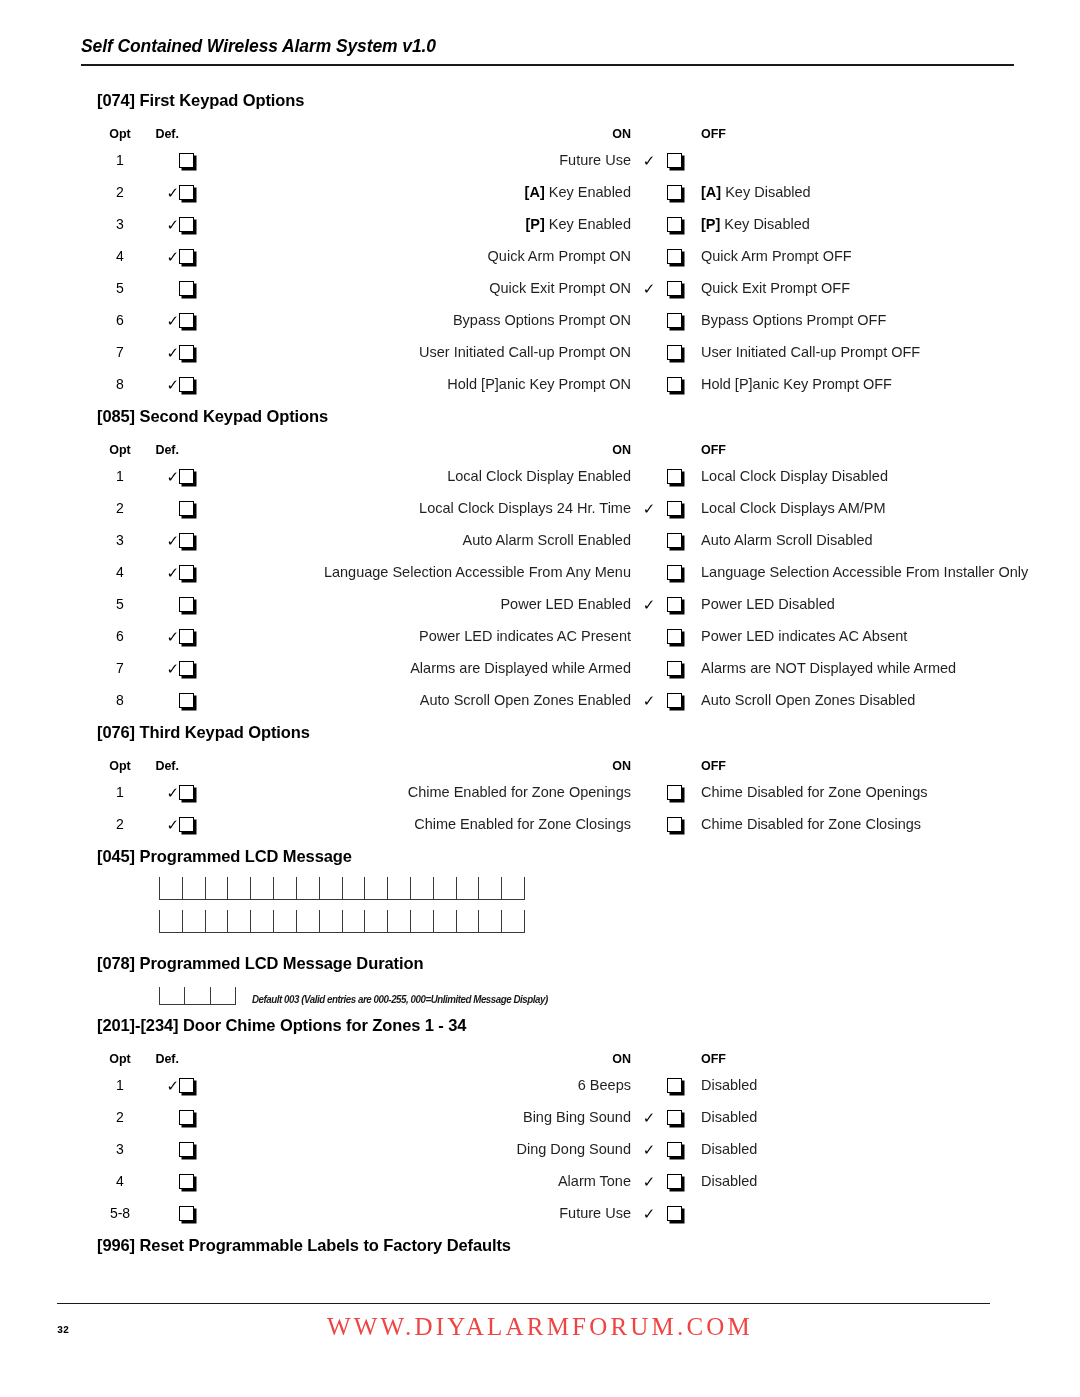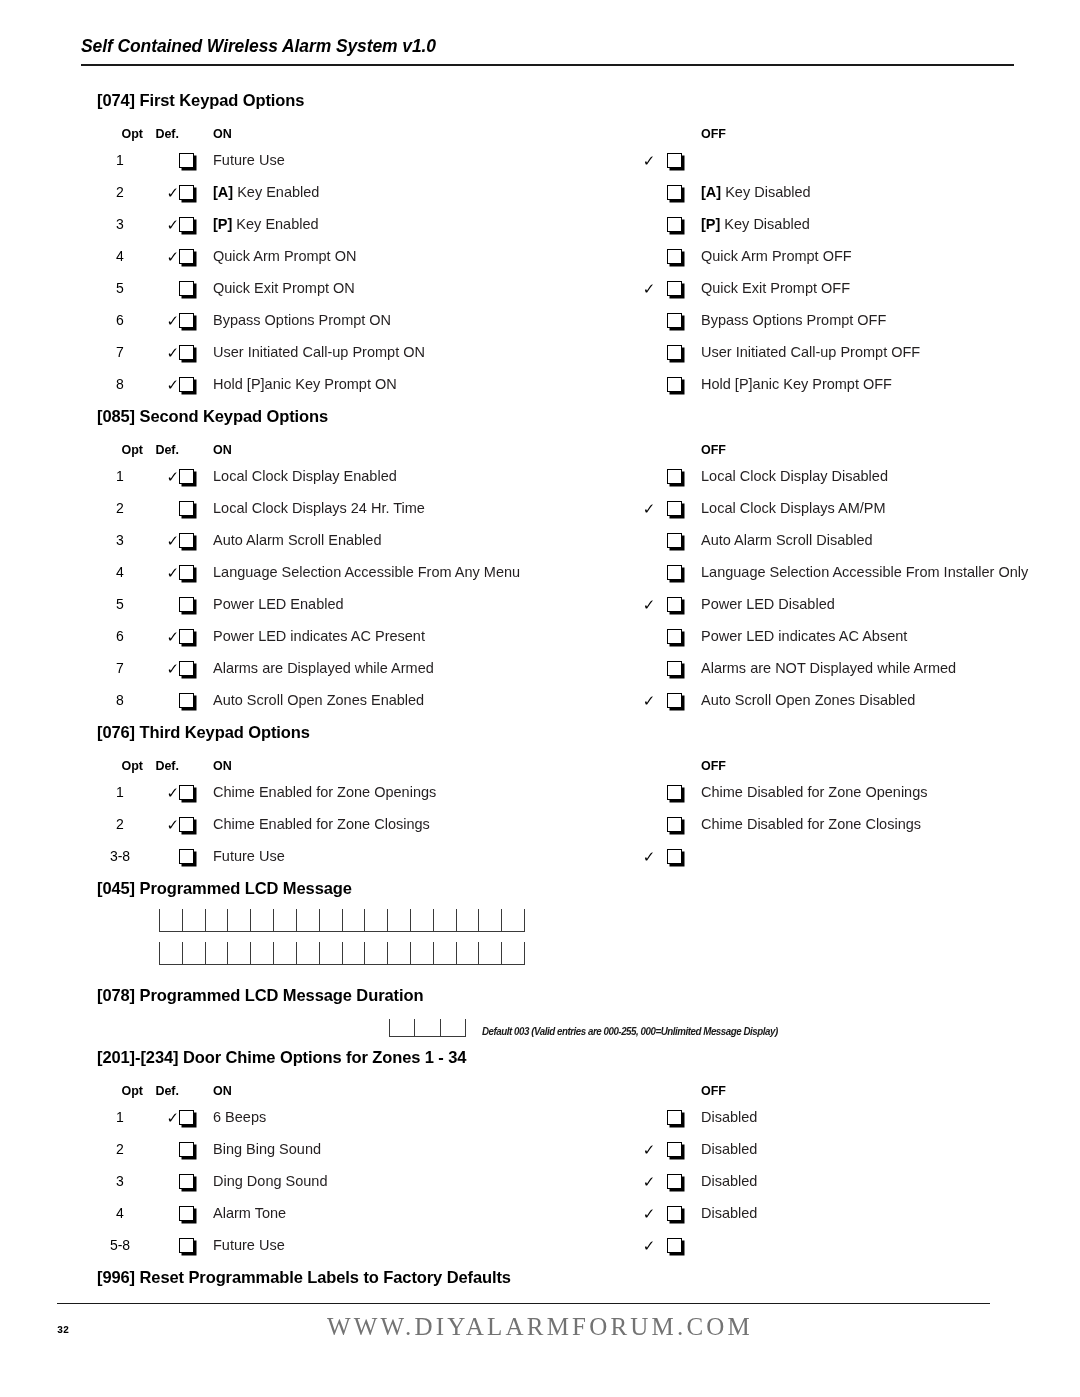--- a/index.html
+++ b/index.html
@@ -73,24 +73,24 @@
   }
 
   .colhead td {
     font-size: 12.5px;
     font-weight: bold;
     height: 26px;
     vertical-align: bottom;
     padding-bottom: 3px;
   }
 
-  .c-opt   { width: 46px;  text-align: right; }
+  .c-opt   { width: 46px;  text-align: center; }
   .c-def   { width: 36px;  text-align: right; }
   .c-box   { width: 34px;  text-align: left; }
-  .c-lbl   { width: 418px; text-align: left; }
+  .c-lbl   { width: 418px; text-align: right; }
   .c-defr  { width: 36px;  text-align: center; }
   .c-boxr  { width: 34px;  text-align: left; }
   .c-lblr  { text-align: left; }
 
   .opt-row td { height: 32px; }
 
   .num {
     font-size: 14px;
     text-align: center;
     color: #000;
@@ -142,21 +142,20 @@
     box-sizing: border-box;
   }
   .lcd-row .cell:last-child {
     border-right: 1.4px solid #3a3a3a;
   }
 
   .dur-wrap {
     padding: 9px 0 4px 62px;
     display: flex;
     align-items: flex-end;
-    justify-content: center;
   }
   .dur-grid {
     display: flex;
     height: 17px;
     width: 77px;
     border-bottom: 1.3px solid #3a3a3a;
   }
   .dur-grid .cell {
     flex: 1 1 auto;
     border-left: 1.3px solid #3a3a3a;
@@ -196,21 +195,21 @@
   }
   .watermark {
     position: absolute;
     left: 0;
     top: 1313px;
     width: 1080px;
     text-align: center;
     font-family: "Liberation Serif", serif;
     font-size: 25px;
     letter-spacing: 3.2px;
-    color: #737373;
+    color: #ef4444;
     white-space: nowrap;
   }
 </style>
 </head>
 <body>
 
 <div class="page">
 
   <div class="runhead">
     <div class="runhead-title">Self Contained Wireless Alarm System v1.0</div>
@@ -427,29 +426,20 @@
             </tr>
             <tr class="opt-row">
               <td class="c-opt num">2</td>
               <td class="c-def"><span class="tick">✓</span></td>
               <td class="c-box"><span class="cbox"></span></td>
               <td class="c-lbl"><span class="label">Chime Enabled for Zone Closings</span></td>
               <td class="c-defr"><span class="tick tick-hidden">✓</span></td>
               <td class="c-boxr"><span class="cbox"></span></td>
               <td class="c-lblr"><span class="label">Chime Disabled for Zone Closings</span></td>
             </tr>
-            <tr class="opt-row">
-              <td class="c-opt num">3-8</td>
-              <td class="c-def"><span class="tick tick-hidden">✓</span></td>
-              <td class="c-box"><span class="cbox"></span></td>
-              <td class="c-lbl"><span class="label">Future Use</span></td>
-              <td class="c-defr"><span class="tick">✓</span></td>
-              <td class="c-boxr"><span class="cbox"></span></td>
-              <td class="c-lblr"><span class="label"></span></td>
-            </tr>
           </tbody>
       </table>
     </div>
 
     <div class="section">
       <div class="sec-title">[045] Programmed LCD Message</div>
       <div class="lcd-wrap">
         <div class="lcd-row">
             <div class="cell"></div>
             <div class="cell"></div>

